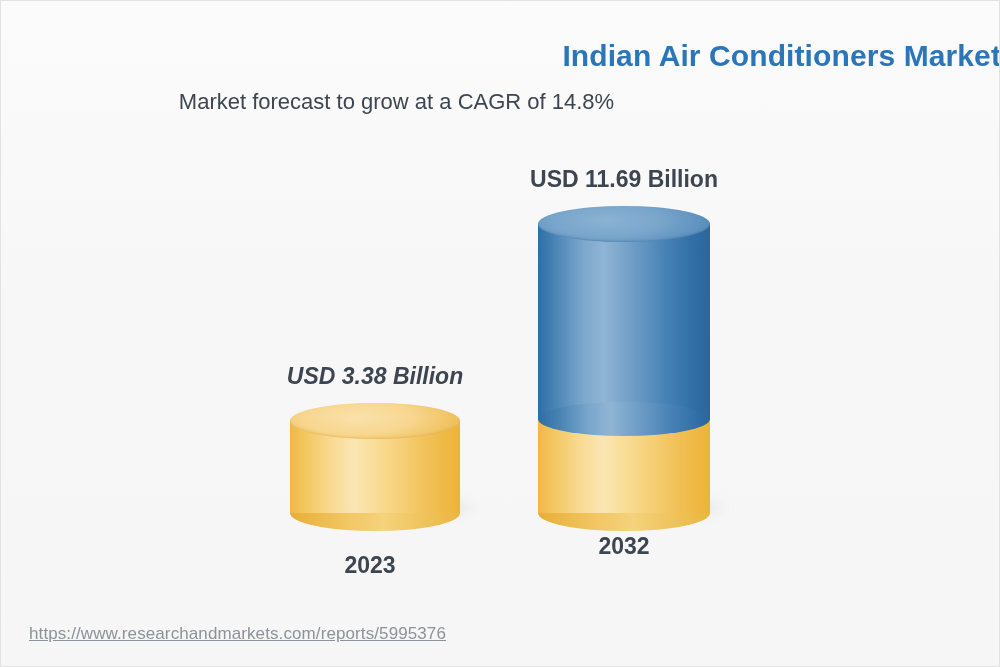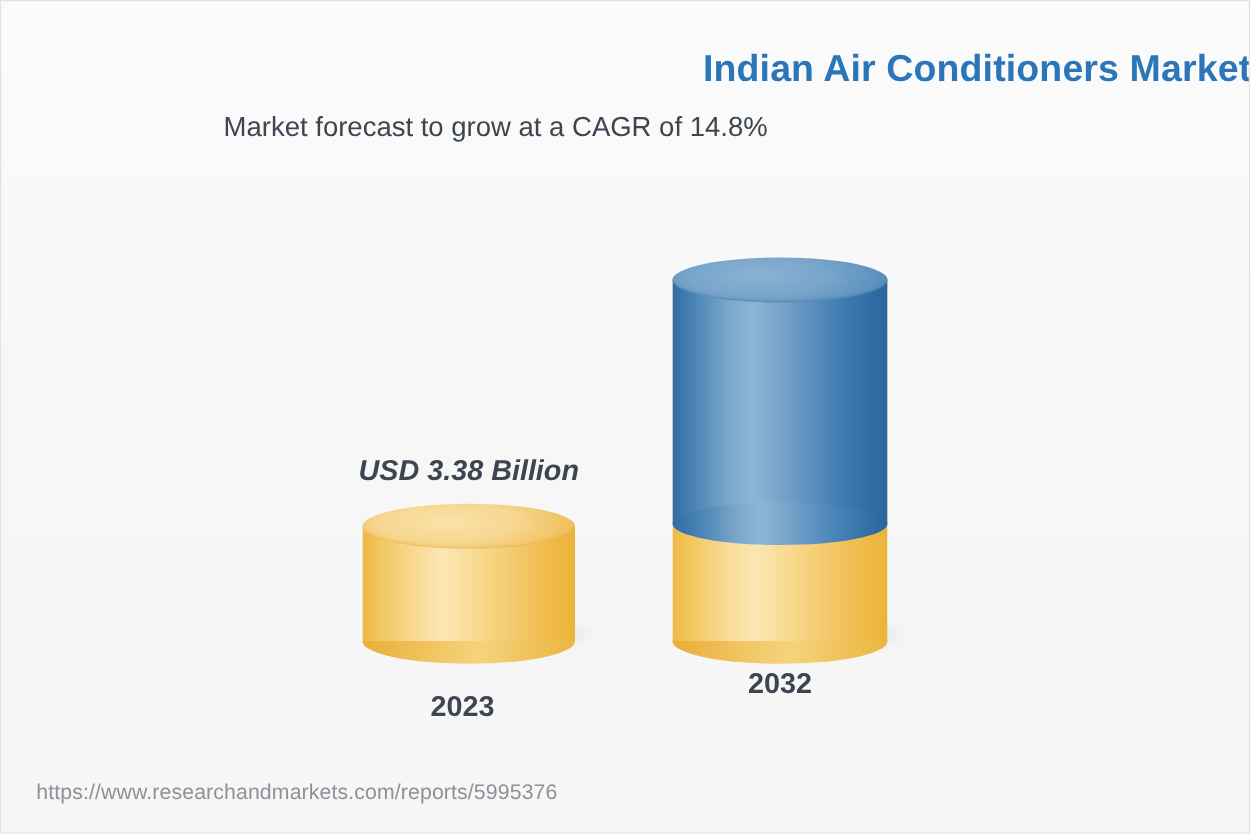--- a/index.html
+++ b/index.html
@@ -147,20 +147,21 @@
   }
 
   
   .source-url {
     position: absolute;
     left: 28px;
     bottom: 22px;
     font-size: 17px;
     color: #8d9299;
     letter-spacing: 0.1px;
+    text-decoration: underline;
   }
   .brand {
     position: absolute;
     right: 22px;
     bottom: 18px;
     text-align: right;
   }
   .brand-main {
     font-size: 27px;
     font-weight: bold;
@@ -198,20 +199,21 @@
       <div class="cyl-shadow" style="left:6px; top:90px; width:185px; height:34px;"></div>
       <div class="cyl-bottom-cap bottom-gold" style="top:94px; height:36px;"></div>
       <div class="cyl-body" style="left:0; top:20px; width:170px; height:92px;">
         <div class="cyl-seg seg-gold" style="top:0; height:92px;"></div>
       </div>
       <div class="cyl-top-cap top-gold" style="top:2px; height:36px;"></div>
     </div>
 
     <div class="cat-label" style="left:284px; top:532px; width:170px;margin-top:19px;">2023</div>
 
+    <div class="value-label" style="left:508px; top:165px; width:230px;">USD 11.69 Billion</div>
 
     <div class="cyl" style="left:537px; top:203px; width:172px; height:327px;">
       <div class="cyl-shadow" style="left:6px; top:287px; width:187px; height:34px;"></div>
       <div class="cyl-bottom-cap bottom-gold" style="top:291px; height:36px;"></div>
       <div class="cyl-body" style="left:0; top:20px; width:172px; height:289px;">
         <div class="cyl-seg seg-gold" style="top:0; height:289px;"></div>
         <div class="cyl-seg seg-blue" style="top:0; height:196px;"></div>
         <div class="cyl-seam" style="top:178px; height:34px;"></div>
       </div>
       <div class="cyl-top-cap top-blue" style="top:2px; height:36px;"></div>

